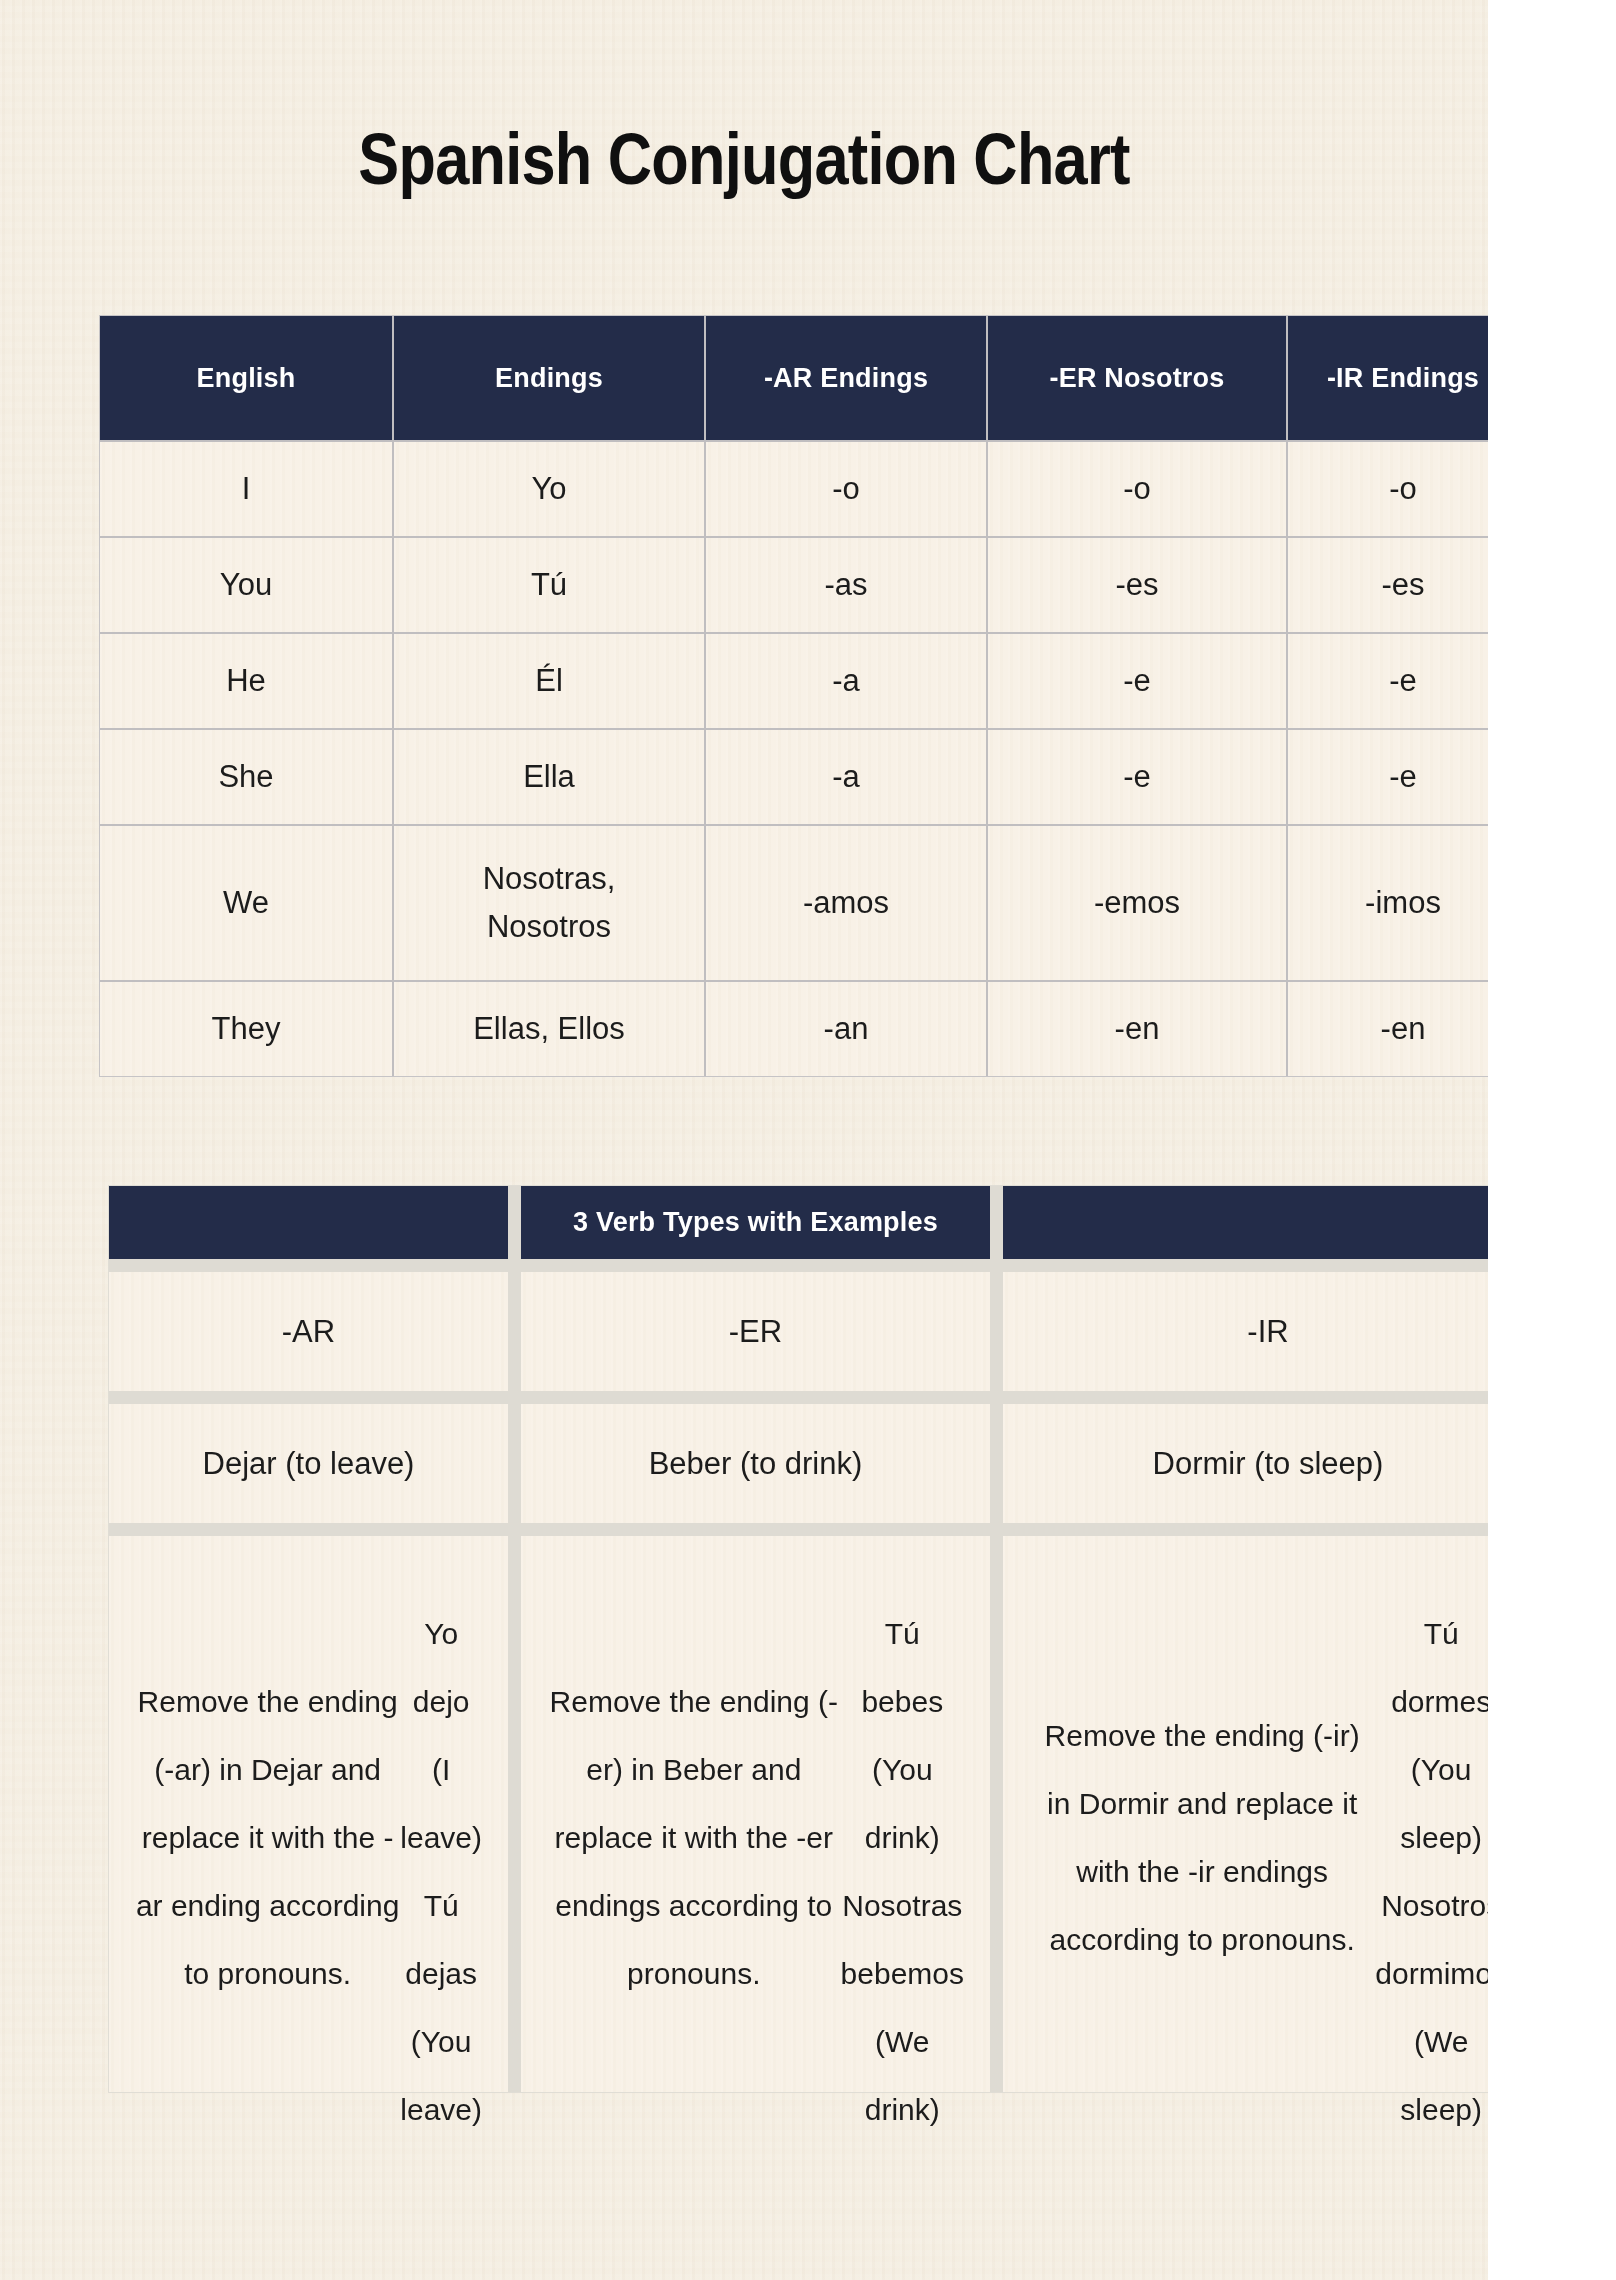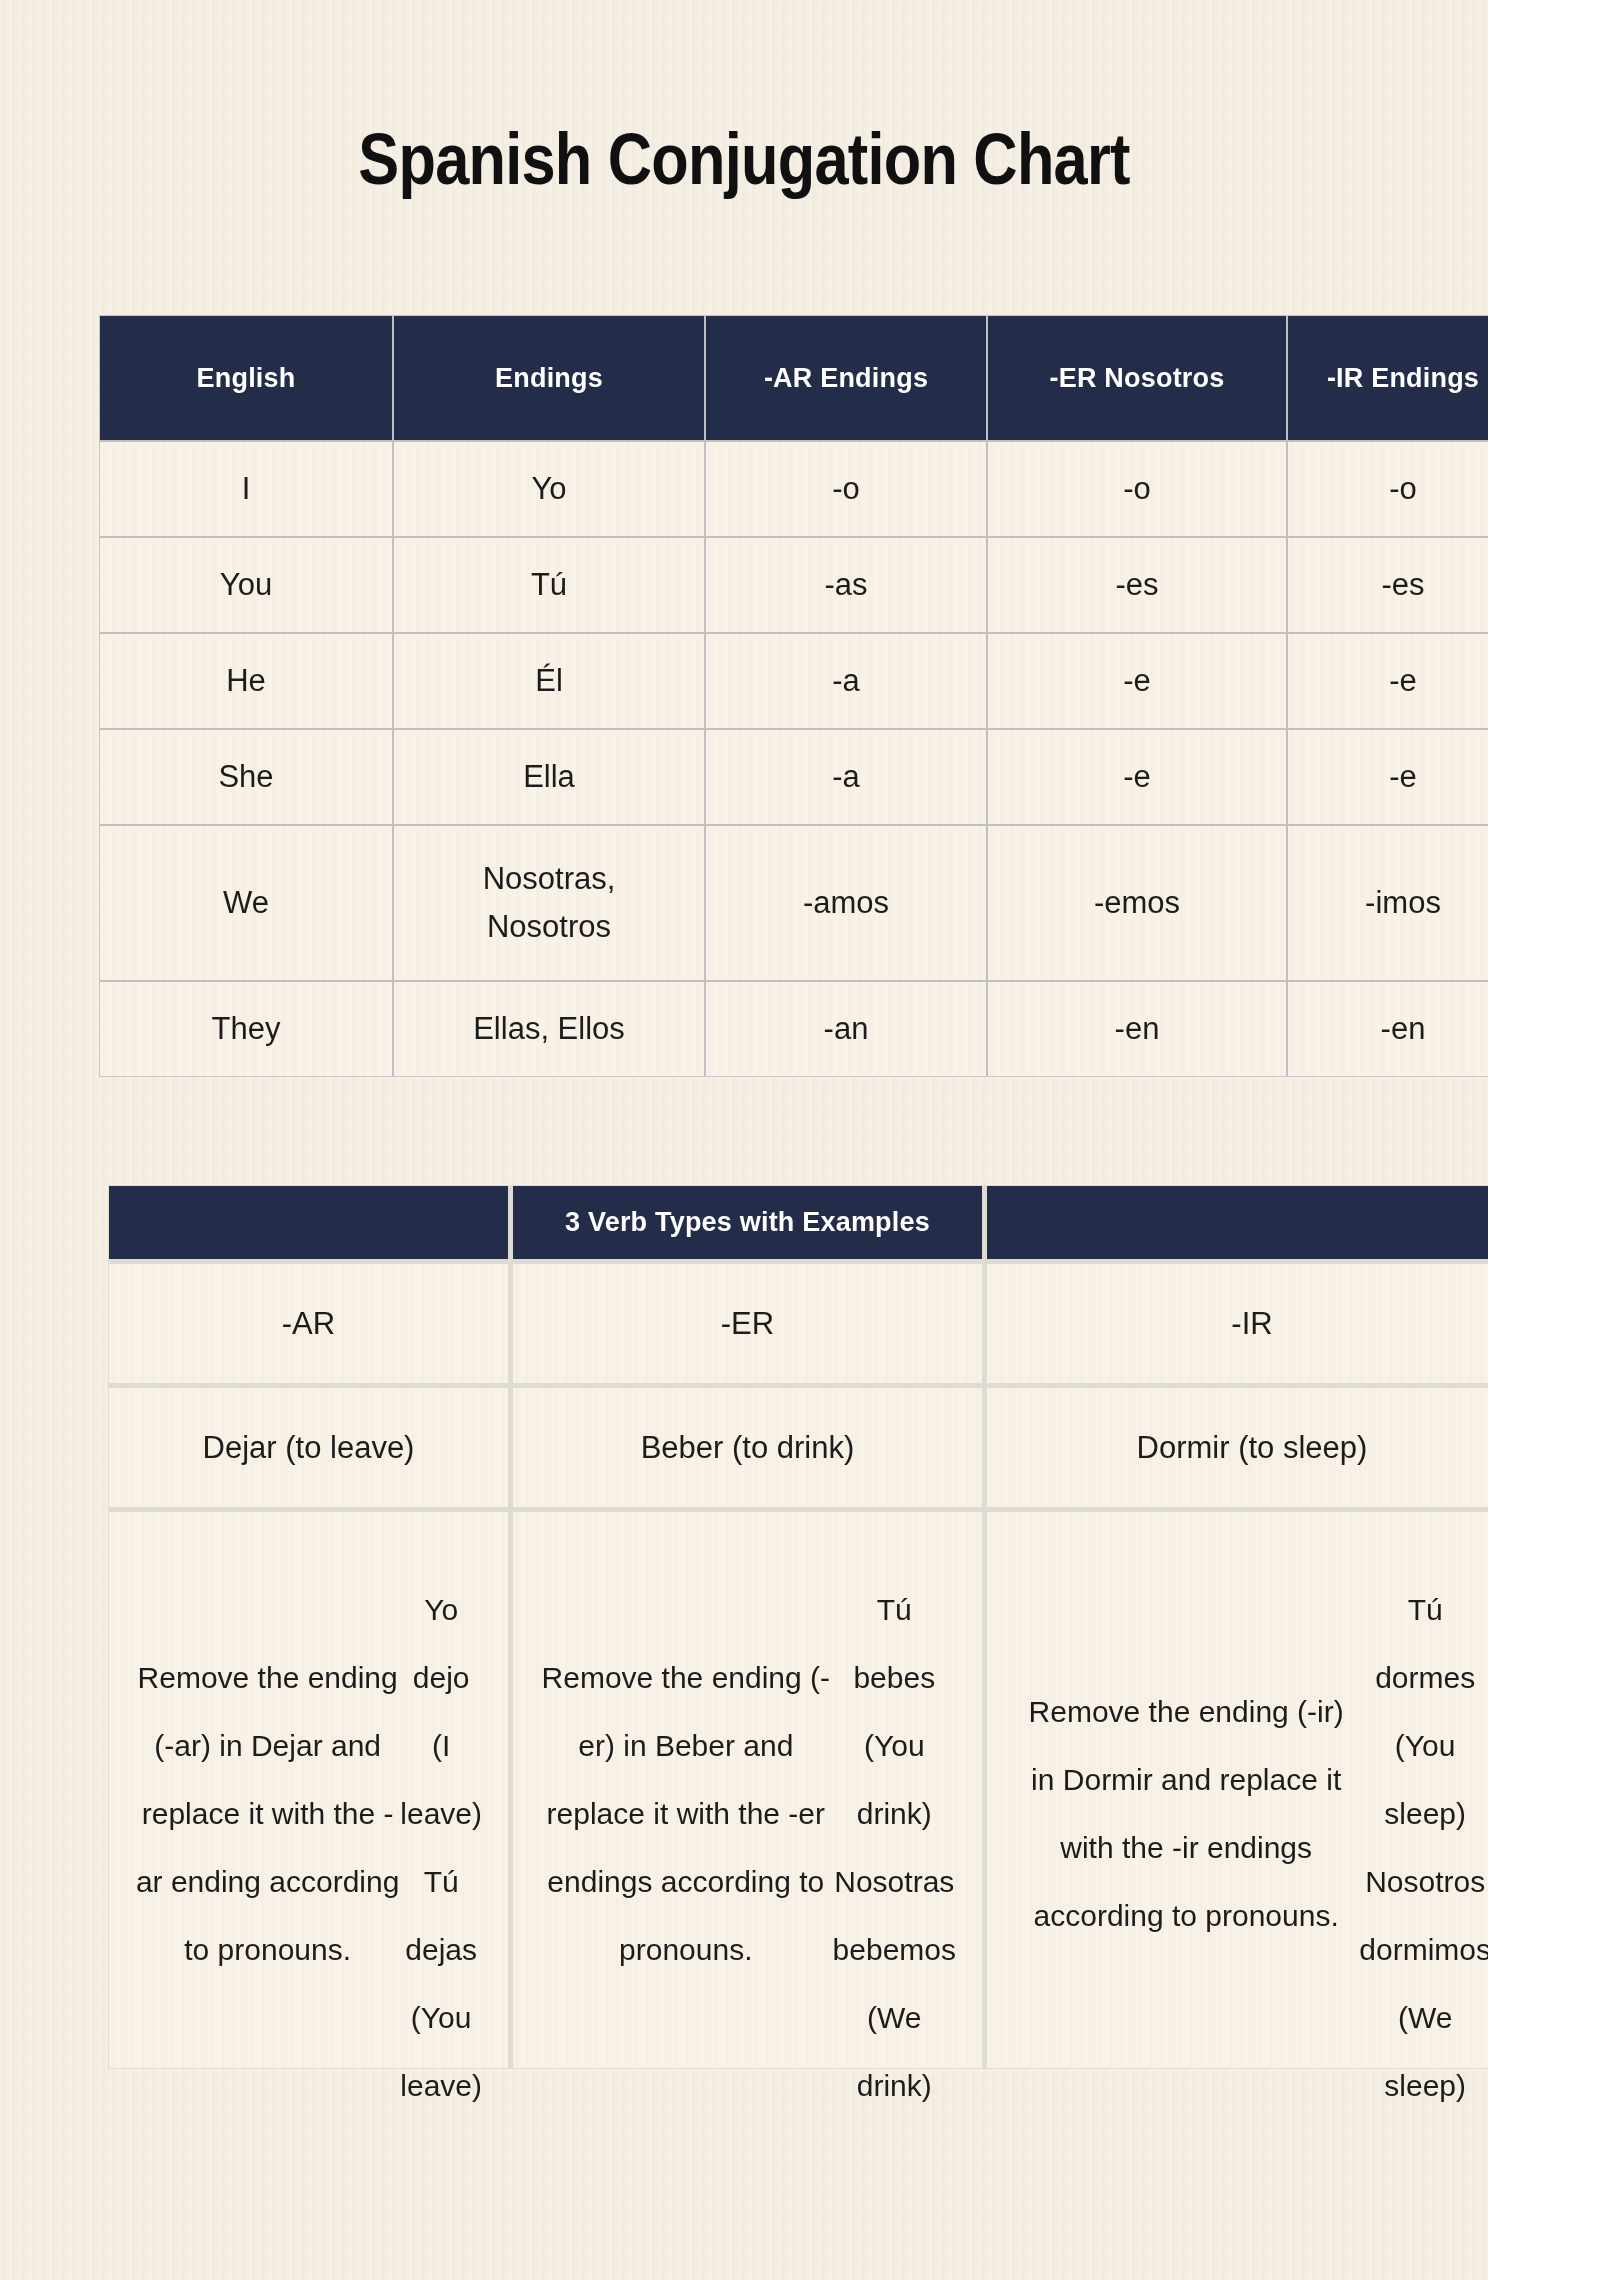--- a/index.html
+++ b/index.html
@@ -73,21 +73,21 @@
   .pre { white-space: pre-line; line-height: 1.55; }
   
   .t2 {
     position: absolute;
     left: 108px;
     top: 1185px;
     width: 1402px;
     display: grid;
     grid-template-columns: 399px 469px 530px;
     grid-template-rows: 73px 119px 119px 556px;
-    gap: 5px;
+    gap: 13px;
     background: #dedbd3;
     border: 1.8px solid #e0ddd5;
   }
   .t2 .hcell { font-size: 27px; }
   .desc-cell {
     flex-direction: row;
     justify-content: flex-start;
     padding: 48px 26px 0 26px;
     line-height: 68px;
   }

